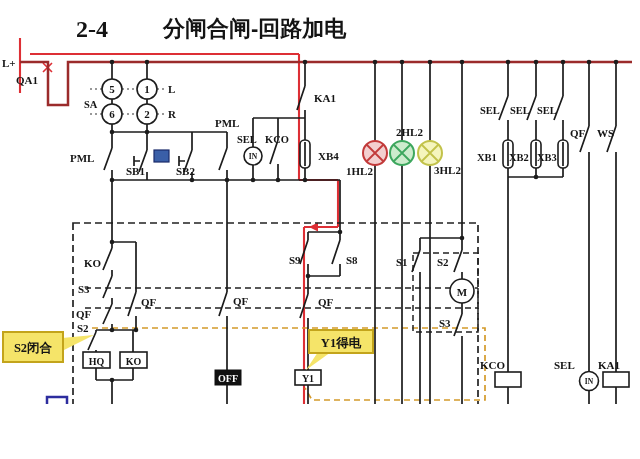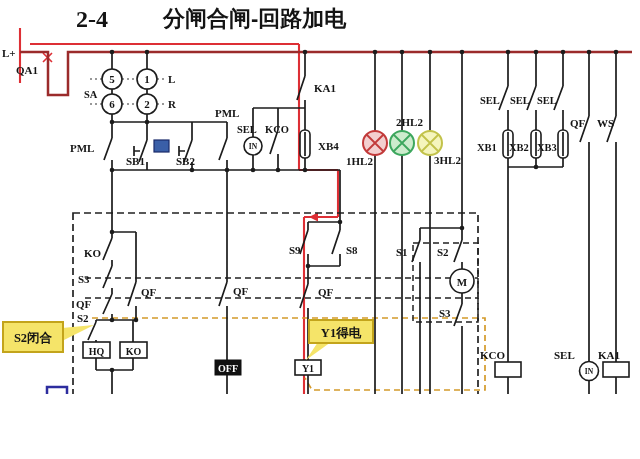--- a/index.html
+++ b/index.html
@@ -1,16 +1,16 @@
 <!DOCTYPE html>
 <html><head>
 <meta charset="utf-8">
 <style>
   html,body{margin:0;padding:0;background:#ffffff;}
-  .stage{width:640px;height:394px;position:relative;background:#ffffff;overflow:hidden;}
+  .stage{width:640px;height:394px;position:relative;background:#ffffff;overflow:hidden;margin-top:10px;}
   svg{display:block;}
   text{font-family:"Liberation Serif","DejaVu Serif",serif;fill:#141414;}
   .lb{font-size:11px;font-weight:bold;}
   .lbs{font-size:10.5px;font-weight:bold;}
   .num{font-size:11px;font-weight:bold;text-anchor:middle;}
   .inlab{font-size:7.5px;font-weight:bold;text-anchor:middle;}
   .mlab{font-size:11px;font-weight:bold;text-anchor:middle;}
   .coil{font-size:10px;font-weight:bold;text-anchor:middle;}
   .wh{fill:#ffffff;}
   .ttl1{font-size:24px;font-weight:bold;}

